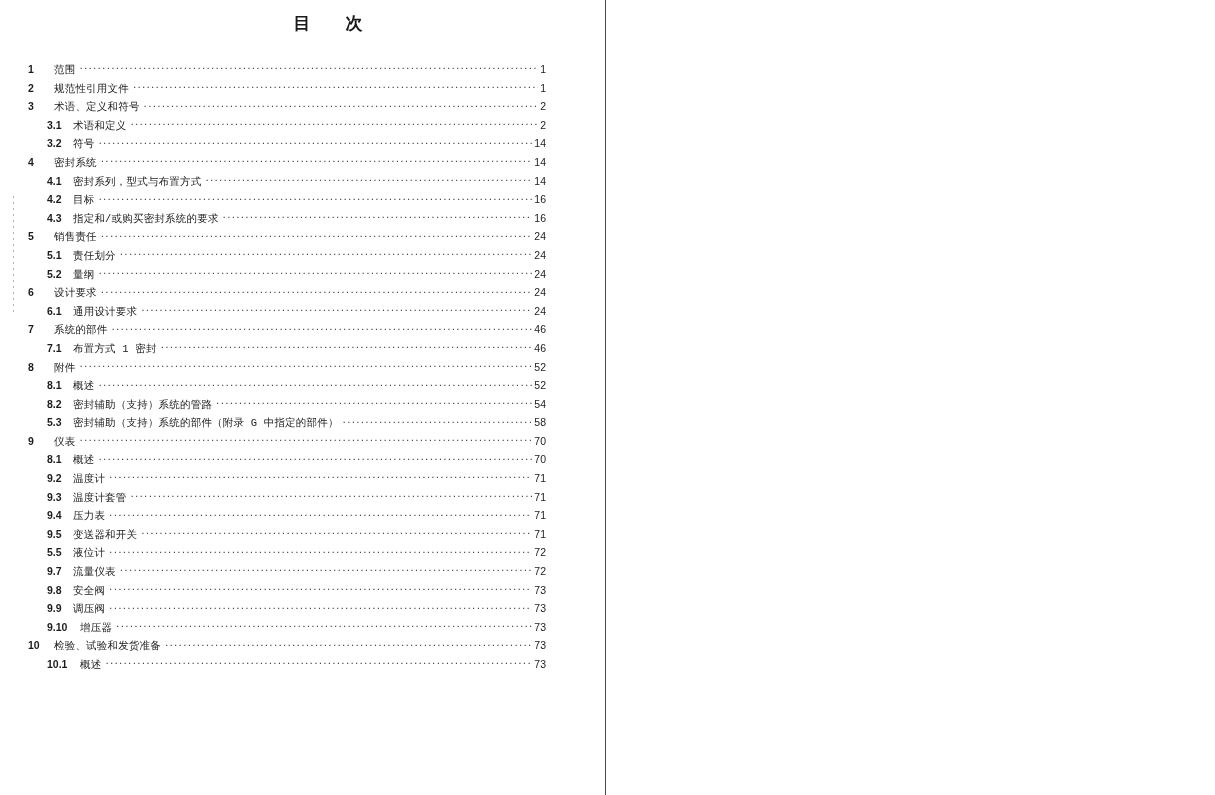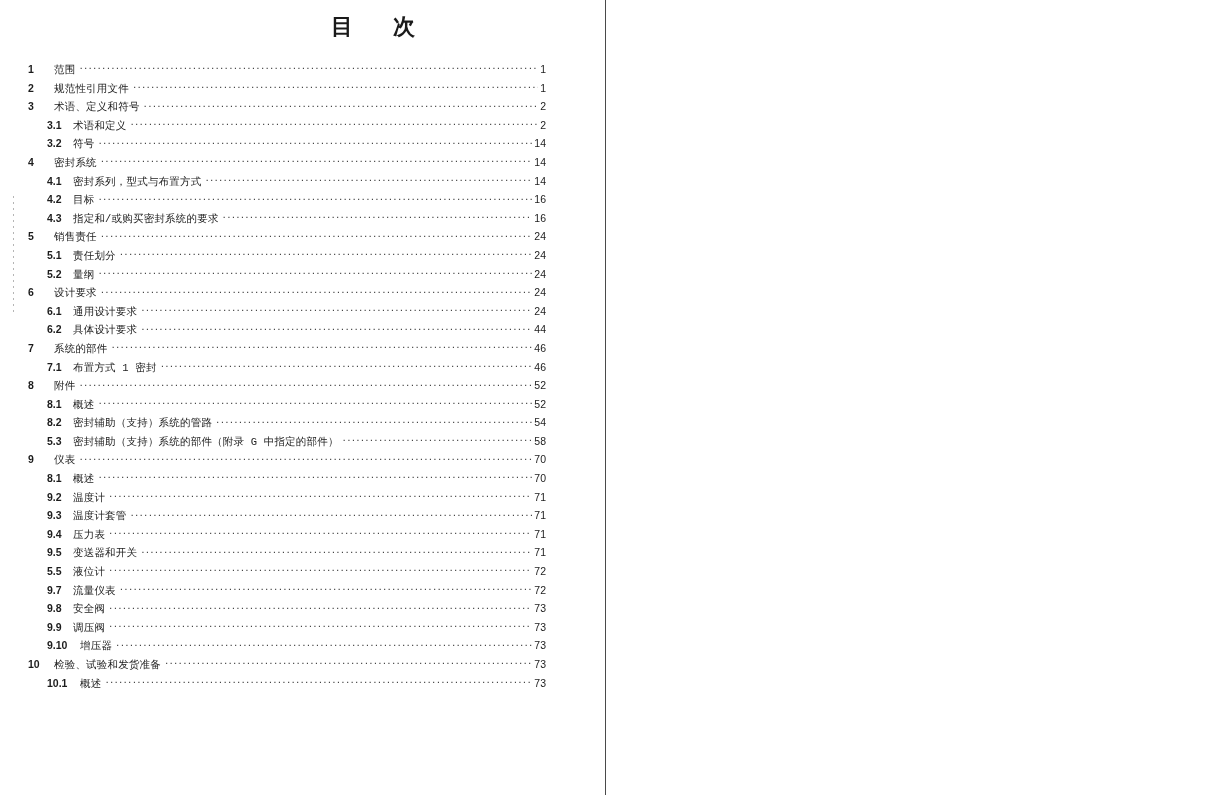--- a/index.html
+++ b/index.html
@@ -58,26 +58,25 @@
     );
   }
 
   
   .doc-title {
     position: absolute;
     top: 12px;
     left: 0;
     width: 656px;
     text-align: center;
-    font-size: 22px;
+    font-size: 17px;
     font-weight: 700;
     letter-spacing: 9px;
     text-indent: 9px;
     color: #1a1a1a;
-    margin-left: 45px;
   }
 
   
   .toc {
     position: absolute;
     box-sizing: border-box;
   }
   .toc-left {
     left: 28px;
     top: 60px;
@@ -223,26 +222,20 @@
           <span class="label">设计要求</span>
           <span class="leader"></span>
           <span class="pageno">24</span>
         </div>
         <div class="toc-row lvl2">
           <span class="num">6.1</span>
           <span class="label">通用设计要求</span>
           <span class="leader"></span>
           <span class="pageno">24</span>
         </div>
-        <div class="toc-row lvl2">
-          <span class="num">6.2</span>
-          <span class="label">具体设计要求</span>
-          <span class="leader"></span>
-          <span class="pageno">44</span>
-        </div>
         <div class="toc-row lvl1">
           <span class="num">7</span>
           <span class="label">系统的部件</span>
           <span class="leader"></span>
           <span class="pageno">46</span>
         </div>
         <div class="toc-row lvl2">
           <span class="num">7.1</span>
           <span class="label">布置方式 1 密封</span>
           <span class="leader"></span>

